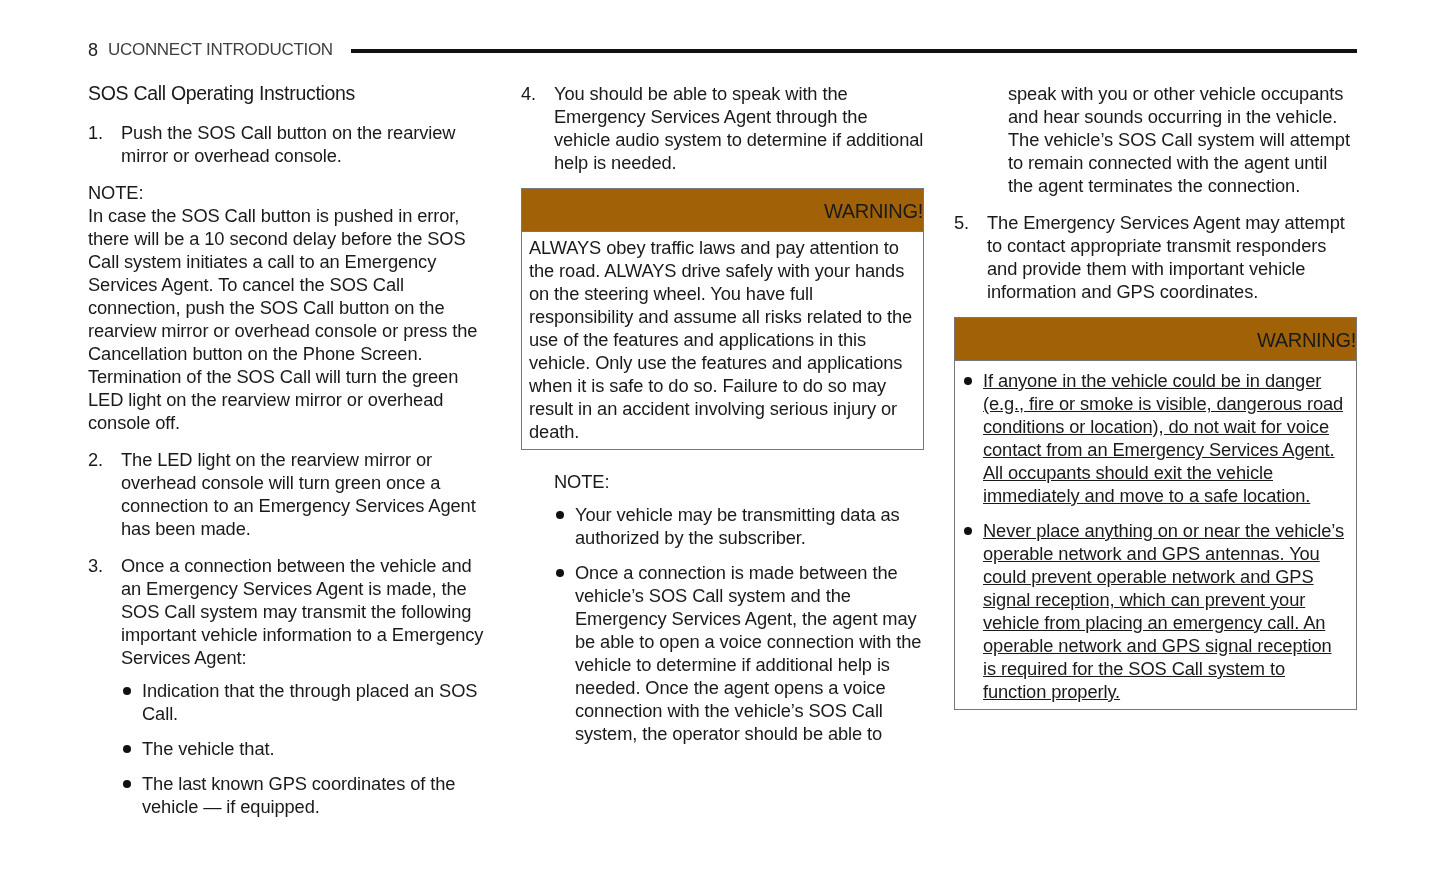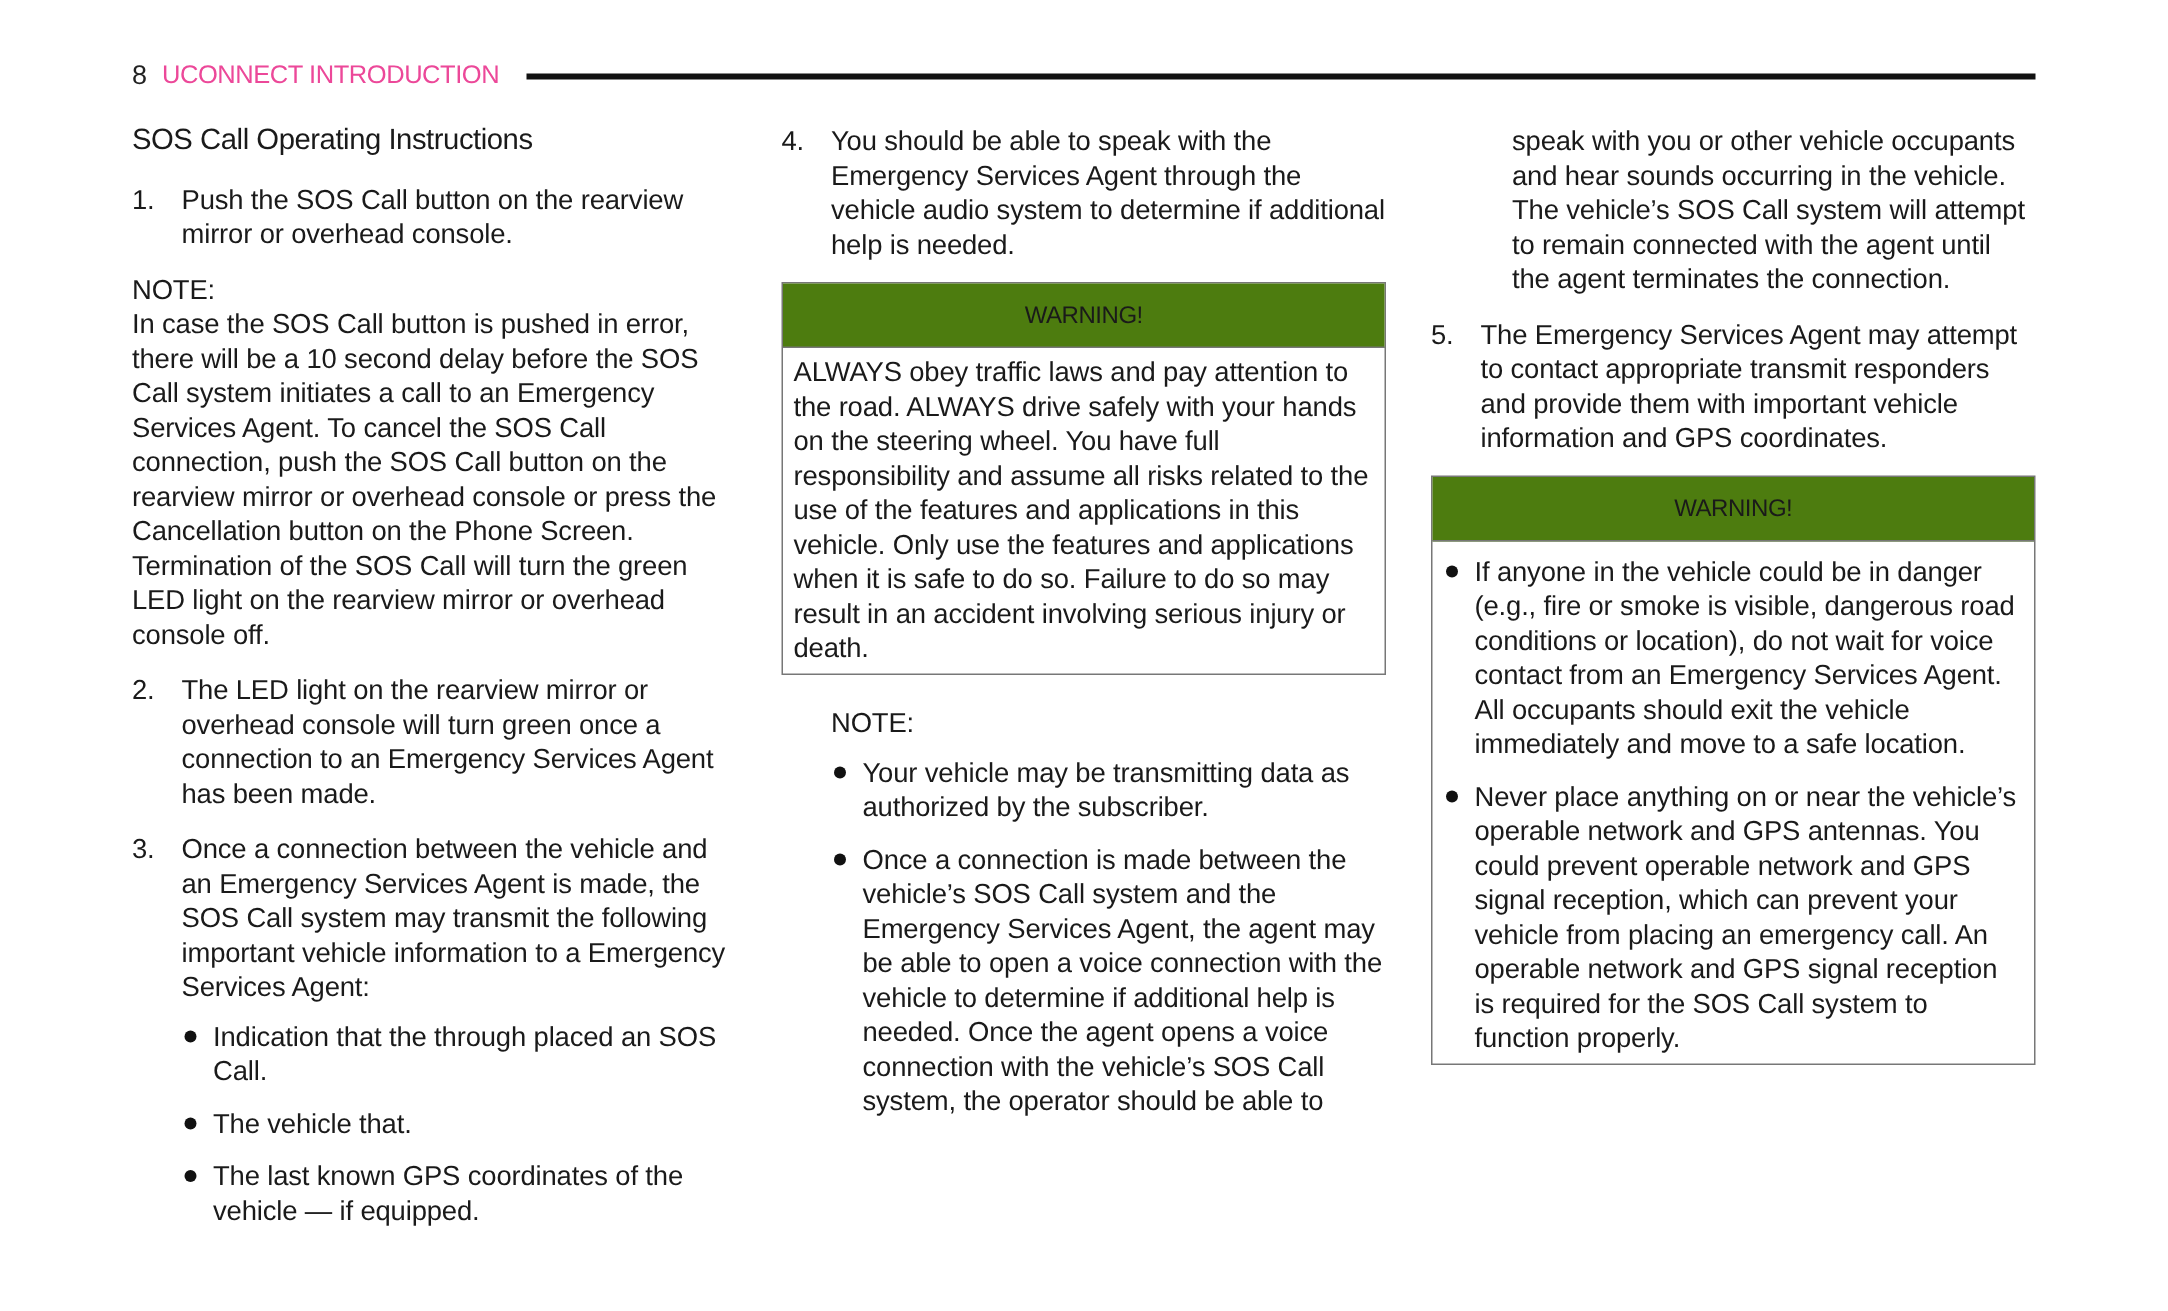--- a/index.html
+++ b/index.html
@@ -6,21 +6,21 @@
   body {
     width: 1445px; height: 874px; position: relative; overflow: hidden;
     font-family: "Liberation Sans", "DejaVu Sans", sans-serif;
     color: #1a1a1a;
   }
   .header {
     position: absolute; left: 88px; top: 38px; width: 1269px; height: 24px;
     display: flex; align-items: center;
   }
   .page-num { font-size: 18px; color: #222; margin-right: 10px; }
-  .section-name { font-size: 17px; color: #ec4899; letter-spacing: -0.3px; }
+  .section-name { font-size: 17px; color: #404040; letter-spacing: -0.3px; }
   .header-rule {
     flex: 1; height: 4px; background: #111; margin-left: 18px; margin-top: 2px;
   }
   .col { position: absolute; top: 82px; font-size: 18.3px; line-height: 23px; letter-spacing: -0.1px; }
   .col1 { left: 88px; width: 405px; }
   .col2 { left: 521px; width: 403px; }
   .col3 { left: 954px; width: 403px; }
 
   .section-title { font-size: 19.5px; margin: 0 0 16px 0; font-weight: normal; letter-spacing: -0.3px; }
   .num-item { display: flex; margin-bottom: 14px; }
@@ -31,25 +31,25 @@
   .bullets { margin: 10px 0 0 0; padding: 0; list-style: none; }
   .bullets li { display: flex; margin-bottom: 12px; }
   .bullets .dot {
     width: 8px; height: 8px; border-radius: 50%; background: #111;
     flex: none; margin: 8px 11px 0 2px;
   }
   .warn-box {
     border: 1px solid #777; margin: 12px 0 14px 0;
   }
   .warn-head {
-    background: #4d7c0f; border-bottom: 1px solid #777; text-align: center;
-    font-size: 16px; height: 42px; line-height: 44px; letter-spacing: -0.3px;
+    background: #a16207; border-bottom: 1px solid #777; text-align: right;
+    font-size: 20px; height: 42px; line-height: 44px; letter-spacing: -0.3px;
   }
   .warn-body { padding: 4px 7px 6px 7px; }
-  .warn-body .bullets { margin-top: 4px; }
+  .warn-body .bullets { margin-top: 4px; text-decoration: underline; }
   .warn-body .bullets li { margin-bottom: 12px; }
   .warn-body .bullets li:last-child { margin-bottom: 0; }
   .indent-note { margin-left: 33px; margin-top: 20px; }
   .cont { margin-left: 54px; }
 </style>
 </head>
 <body>
 
 <div class="header">
   <span class="page-num">8</span>

